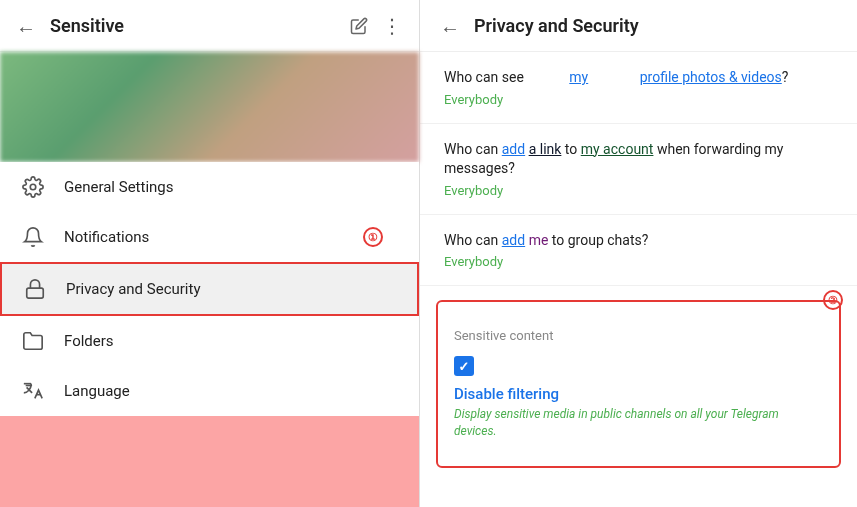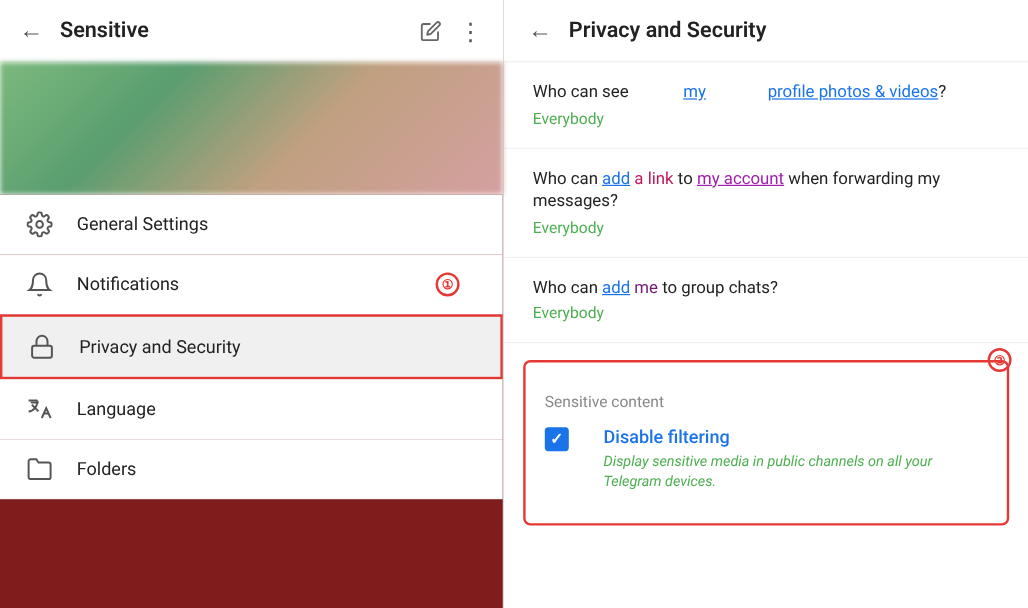--- a/index.html
+++ b/index.html
@@ -64,21 +64,21 @@
       height: 110px;
       background: linear-gradient(135deg, #7cb97e 0%, #5a9e6f 30%, #c0a080 60%, #d4a0a0 100%);
       position: relative;
       overflow: hidden;
       filter: blur(2px);
     }
 
     .settings-list {
       flex: 1;
       overflow-y: auto;
-      background: #7f1d1d;
+      background: #fca5a5;
     }
 
     .settings-item {
       display: flex;
       align-items: center;
       padding: 14px 20px;
       gap: 18px;
       cursor: pointer;
       position: relative;
       background: #fff;
@@ -162,21 +162,22 @@
 
     .sensitive-label {
       font-size: 13px;
       color: #888;
       margin-bottom: 12px;
     }
 
     .disable-filtering-row {
       display: flex;
       align-items: flex-start;
-      gap: 29px;
+      gap: 9px;
+      flex-direction: column;
     }
 
     .checkbox-blue {
       width: 20px;
       height: 20px;
       background: #1a73e8;
       border-radius: 3px;
       display: flex;
       align-items: center;
       justify-content: center;
@@ -281,40 +282,40 @@
           <path d="M7 11V7a5 5 0 0 1 10 0v4"></path>
         </svg>
       </span>
       <span class="settings-item-label">Privacy and Security</span>
     </div>
 
 
     <div class="settings-item">
       <span class="settings-item-icon">
         <svg width="22" height="22" viewBox="0 0 24 24" fill="none" stroke="#555" stroke-width="1.8">
+          <path d="M22 19a2 2 0 0 1-2 2H4a2 2 0 0 1-2-2V5a2 2 0 0 1 2-2h5l2 3h9a2 2 0 0 1 2 2z"></path>
+        </svg>
+      </span>
+      <span class="settings-item-label">Folders</span>
+    </div>
+
+    <div class="settings-item">
+      <span class="settings-item-icon">
+        <svg width="22" height="22" viewBox="0 0 24 24" fill="none" stroke="#555" stroke-width="1.8">
           <path d="M5 8l6 6"></path>
           <path d="M4 6h7"></path>
           <path d="M2 4h8"></path>
           <path d="M10 4c0 6-4 10-8 10"></path>
           <path d="M14 20l4-9 4 9"></path>
           <path d="M15.9 16h4.2"></path>
         </svg>
       </span>
       <span class="settings-item-label">Language</span>
     </div>
 
-    <div class="settings-item">
-      <span class="settings-item-icon">
-        <svg width="22" height="22" viewBox="0 0 24 24" fill="none" stroke="#555" stroke-width="1.8">
-          <path d="M22 19a2 2 0 0 1-2 2H4a2 2 0 0 1-2-2V5a2 2 0 0 1 2-2h5l2 3h9a2 2 0 0 1 2 2z"></path>
-        </svg>
-      </span>
-      <span class="settings-item-label">Folders</span>
-    </div>
-
   </div>
 </div>
 
 <div class="right-panel">
 
   <div class="right-header">
     <span class="icon-btn" style="font-size:20px; color:#555;">←</span>
     <span class="right-header-title">Privacy and Security</span>
   </div>
 
@@ -322,21 +323,21 @@
 
     <div class="privacy-item">
       <div class="privacy-question">
         Who can see <span style="color:#1a73e8; text-decoration:underline;margin-left:42px;">my</span> <span style="color:#1a73e8; text-decoration:underline;padding-left:48px;">profile photos &amp; videos</span>?
       </div>
       <div class="privacy-answer">Everybody</div>
     </div>
 
     <div class="privacy-item">
       <div class="privacy-question">
-        Who can <span style="color:#1a73e8; text-decoration:underline;">add</span> <span style="color:#be185d; ">a link</span> to <span style="color:#a21caf; text-decoration:underline;">my account</span> when forwarding my messages?
+        Who can <span style="color:#1a73e8; text-decoration:underline;">add</span> <span style="color:#0f172a; text-decoration:underline;">a link</span> to <span style="color:#14532d; text-decoration:underline;">my account</span> when forwarding my messages?
       </div>
       <div class="privacy-answer">Everybody</div>
     </div>
 
     <div class="privacy-item">
       <div class="privacy-question">
         Who can <span style="color:#1a73e8; text-decoration:underline;">add</span> <span style="color:#701a75; ">me</span> to group chats?
       </div>
       <div class="privacy-answer">Everybody</div>
     </div>

